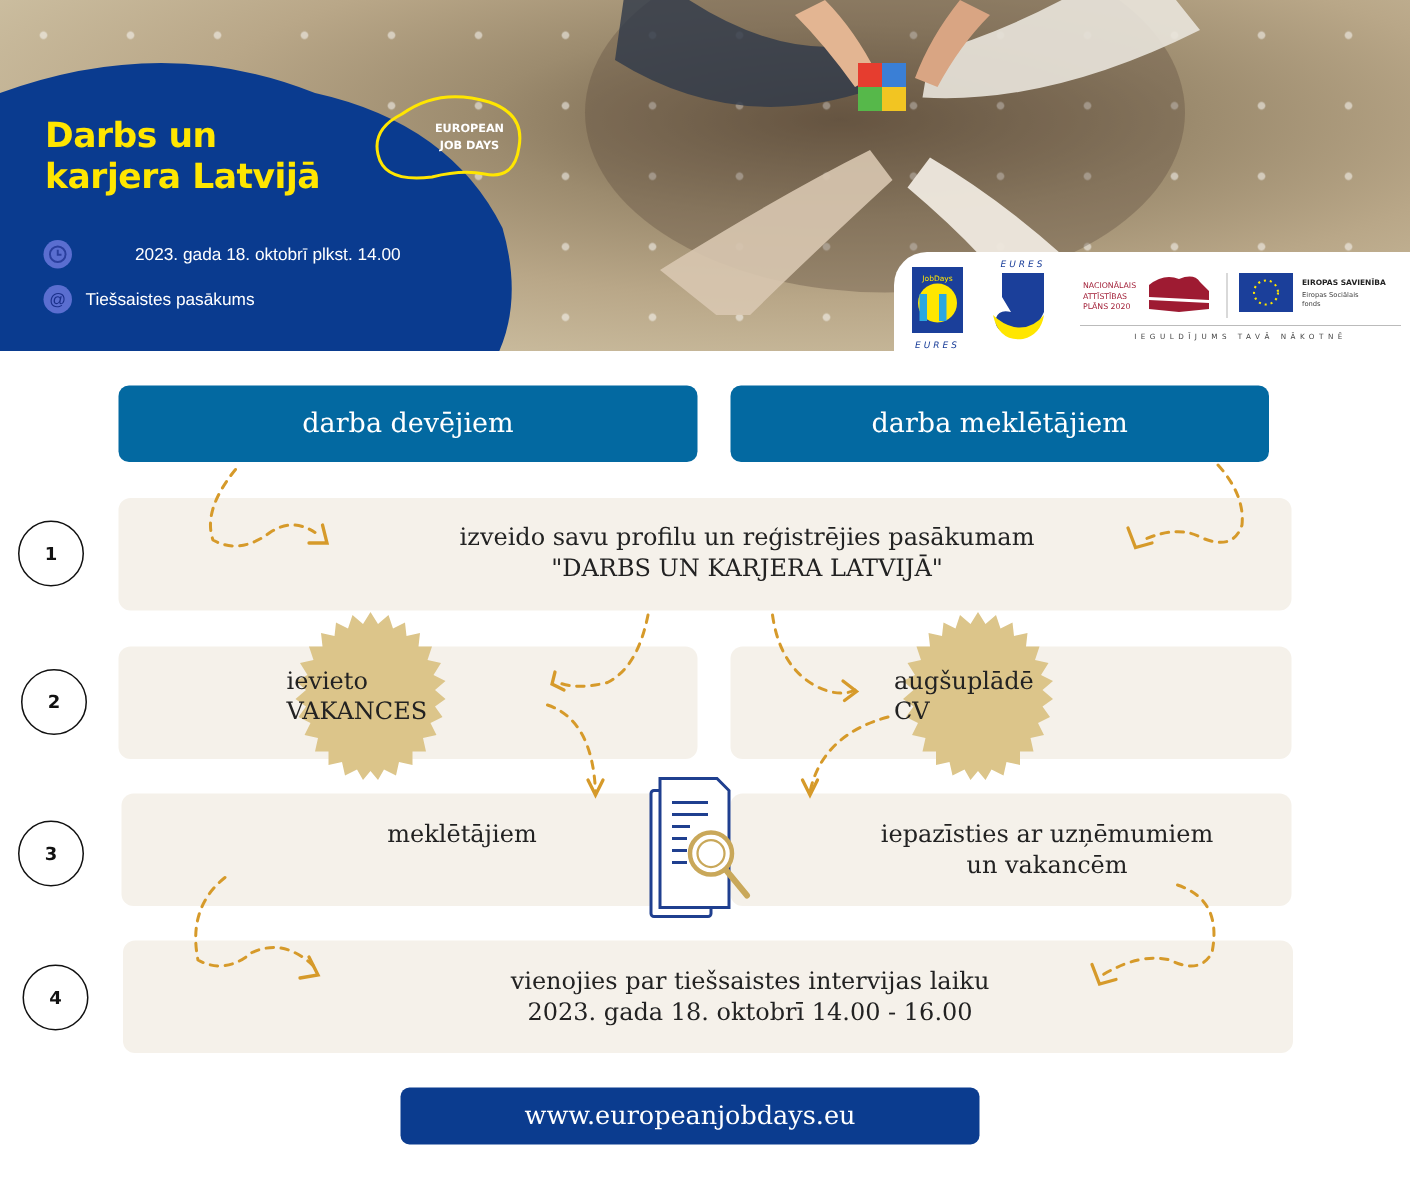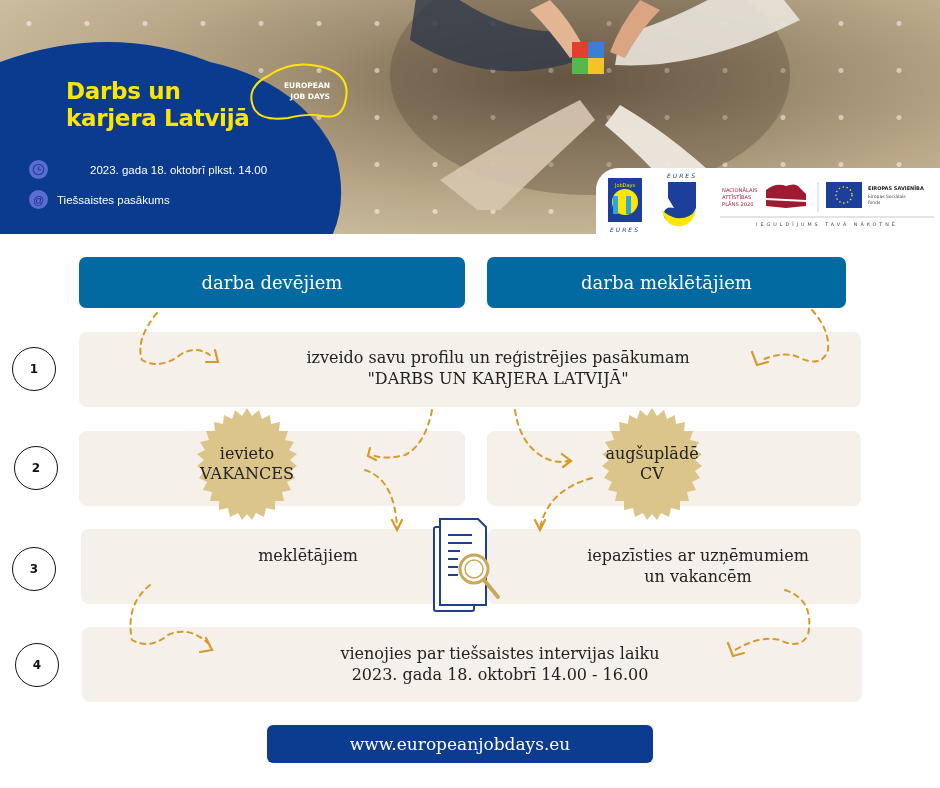--- a/index.html
+++ b/index.html
@@ -7,37 +7,37 @@
   .abs { position:absolute; }
 
   
   #header { left:0; top:0; width:940px; height:234px; overflow:hidden;
     background: radial-gradient(ellipse at 560px 80px, #6b5a44 0%, #9c8b6e 30%, #b9a788 55%, #cbbd9f 80%); }
   #header .photo-dots { position:absolute; inset:0; opacity:.55;
     background-image: radial-gradient(circle, rgba(255,255,255,.9) 0 2px, transparent 3px);
     background-size: 58px 47px; }
   #hands { left:380px; top:-20px; width:420px; height:230px; }
   #blob { left:-40px; top:22px; width:390px; height:260px; }
-  #title { left:30px; top:78px; color:#ffe600; font-family:"DejaVu Sans", sans-serif; font-weight:bold; font-size:23px; line-height:27px; letter-spacing:-0.3px;margin-left:36px; }
+  #title { left:30px; top:78px; color:#ffe600; font-family:"DejaVu Sans", sans-serif; font-weight:bold; font-size:23px; line-height:27px; letter-spacing:-0.3px; }
   #ejd-badge { left:248px; top:58px; width:104px; height:66px; }
-  #ejd-text { left:240px; top:80px; width:90px; text-align:right; color:#ffffff; font-family:"DejaVu Sans", sans-serif; font-weight:bold; font-size:7.5px; line-height:11px; }
+  #ejd-text { left:268px; top:80px; width:90px; text-align:center; color:#ffffff; font-family:"DejaVu Sans", sans-serif; font-weight:bold; font-size:7.5px; line-height:11px; }
   .info-row { left:29px; display:flex; align-items:center; gap:9px; color:#ffffff; font-family:"Liberation Sans", sans-serif; font-size:11.5px; }
   .info-icon { width:19px; height:19px; border-radius:50%; background:#5a6ed0; display:flex; align-items:center; justify-content:center; color:#1a2f8a; font-size:11px; }
   #logos { left:596px; top:168px; width:350px; height:70px; background:#ffffff; border-radius:22px 0 0 0; }
 
   
   .role-btn { height:51px; background:#0369a1; border-radius:7px; color:#ffffff; font-size:18px; display:flex; align-items:center; justify-content:center; }
 
   
   .panel { background:#f5f1ea; border-radius:8px; }
   .panel-text { color:#222222; font-size:16px; line-height:21px; text-align:center;padding-left:28px; }
   .num { width:42px; height:42px; border:1.5px solid #111; border-radius:50%; display:flex; align-items:center; justify-content:center; font-family:"DejaVu Sans", sans-serif; font-weight:bold; font-size:12px; color:#111; background:#fff; }
 
   .seal { width:112px; height:112px; }
-  .seal-text { color:#222; font-size:16px; line-height:20px; text-align:center; }
+  .seal-text { color:#222; font-size:16px; line-height:20px; }
 
   #url-btn { left:267px; top:725px; width:386px; height:38px; background:#0b3c8f; border-radius:6px; color:#ffffff; font-size:17px; display:flex; align-items:center; justify-content:center; }
 
   svg.arrows { position:absolute; left:0; top:0; pointer-events:none; }
 </style>
 </head>
 <body>
 
 <div id="header" class="abs">
   <div class="photo-dots"></div>

